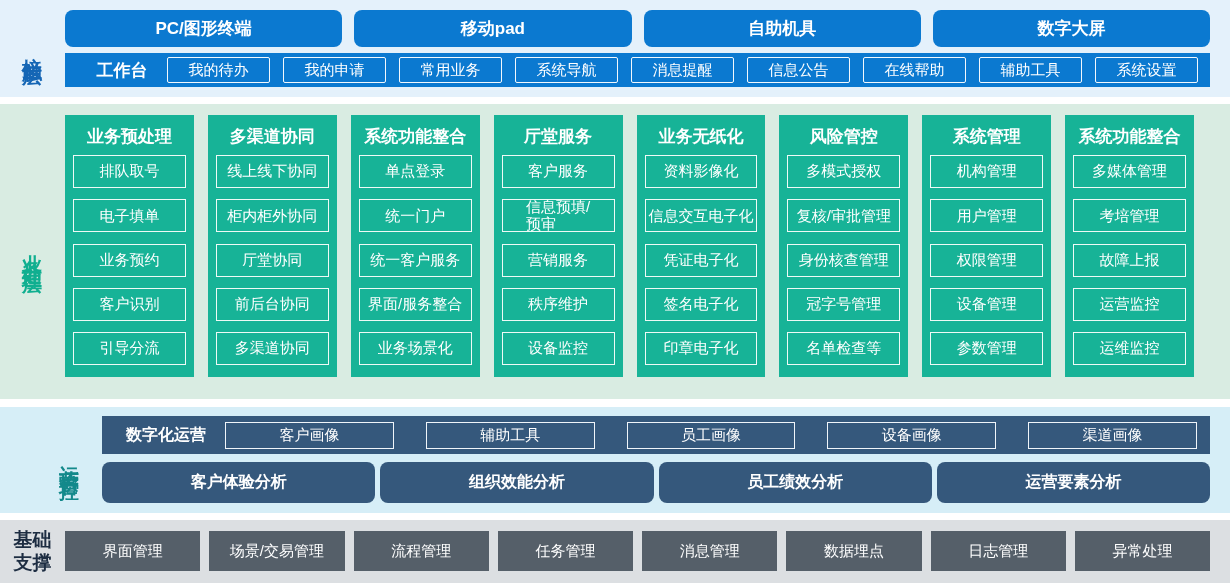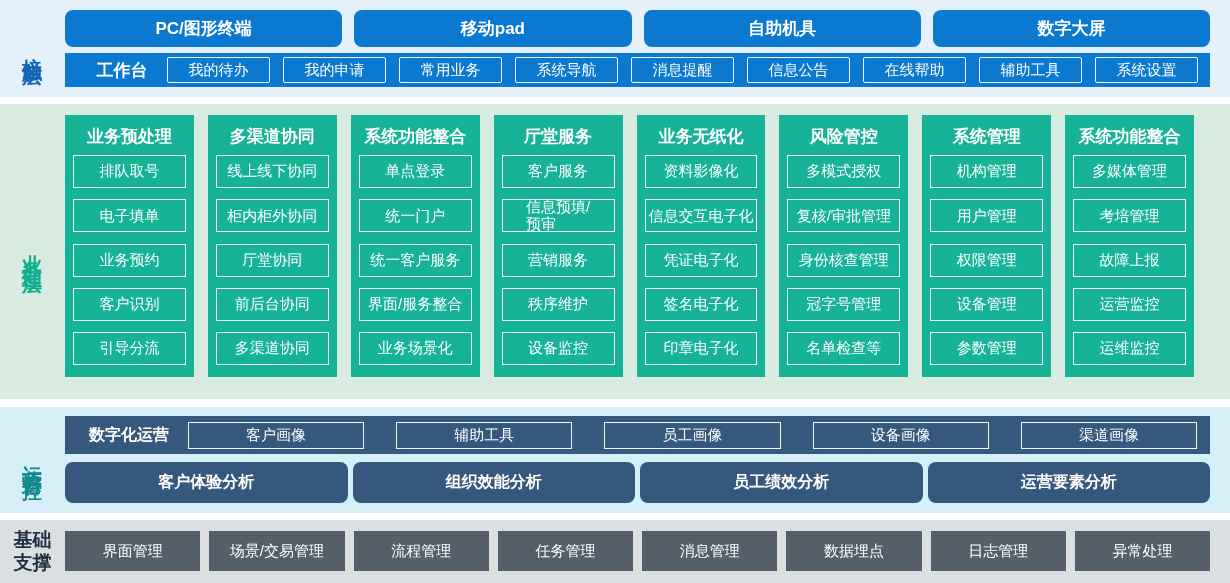--- a/index.html
+++ b/index.html
@@ -35,21 +35,21 @@
   .col { flex:1; min-width:0; background:#17b397; display:flex; flex-direction:column;
          padding:9px 8px 12px; }
   .col-title { color:#fff; font-weight:bold; font-size:17px; text-align:center; height:26px;
                line-height:26px; white-space:nowrap; }
   .col-items { flex:1; display:flex; flex-direction:column; justify-content:space-between; margin-top:5px; }
   .col-item { height:33px; border:1px solid #eefaf6; color:#fff; font-size:15px;
               display:flex; align-items:center; justify-content:center; text-align:left;
               white-space:pre-line; line-height:1.1; }
 
   
-  .band-operations { height:106px; background:#d6eef7; margin-bottom:7px; }
+  .band-operations { height:106px; background:#d6eef7; margin-bottom:7px;padding-left:37px; }
   .band-operations .vlabel { color:#13898b; }
   .band-operations .band-content { padding:9px 20px 0 0; }
   .ops-bar { height:38px; background:#35587c; display:flex; align-items:center; padding:0 13px; }
   .ops-label { width:102px; flex:0 0 102px; text-align:center; color:#fff; font-weight:bold; font-size:16px; }
   .ops-items { flex:1; display:flex; gap:32px; margin-left:8px; }
   .ops-item { flex:1; height:27px; border:1px solid #f0f5fa; color:#fff; font-size:15px;
               display:flex; align-items:center; justify-content:center; white-space:nowrap; }
   .analysis-row { margin-top:8px; display:flex; gap:5px; height:41px; }
   .analysis-btn { flex:1; background:#35587c; border-radius:8px; color:#fff; font-weight:bold;
                   font-size:16px; display:flex; align-items:center; justify-content:center; }

